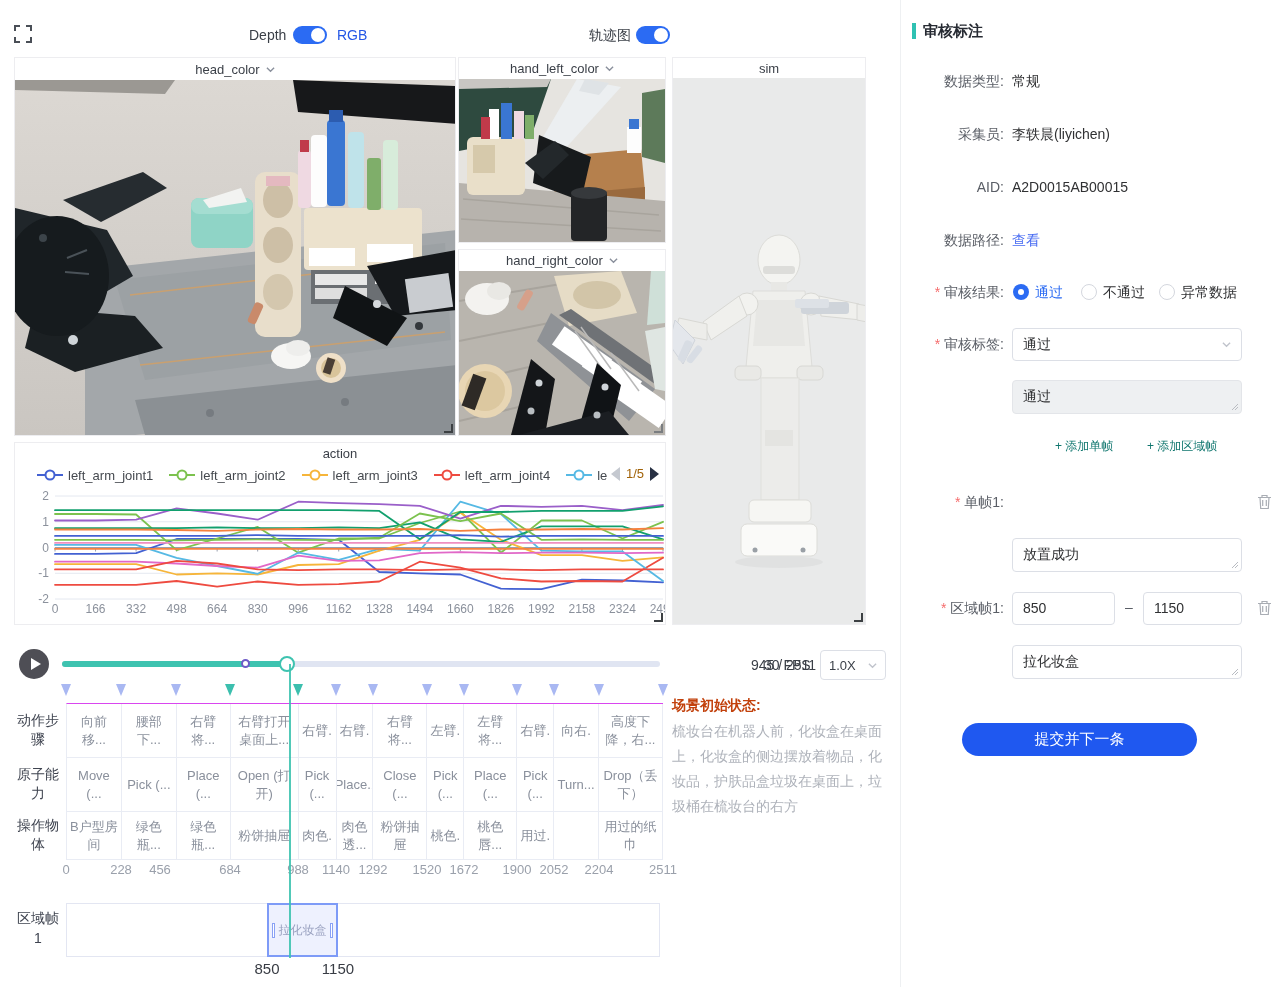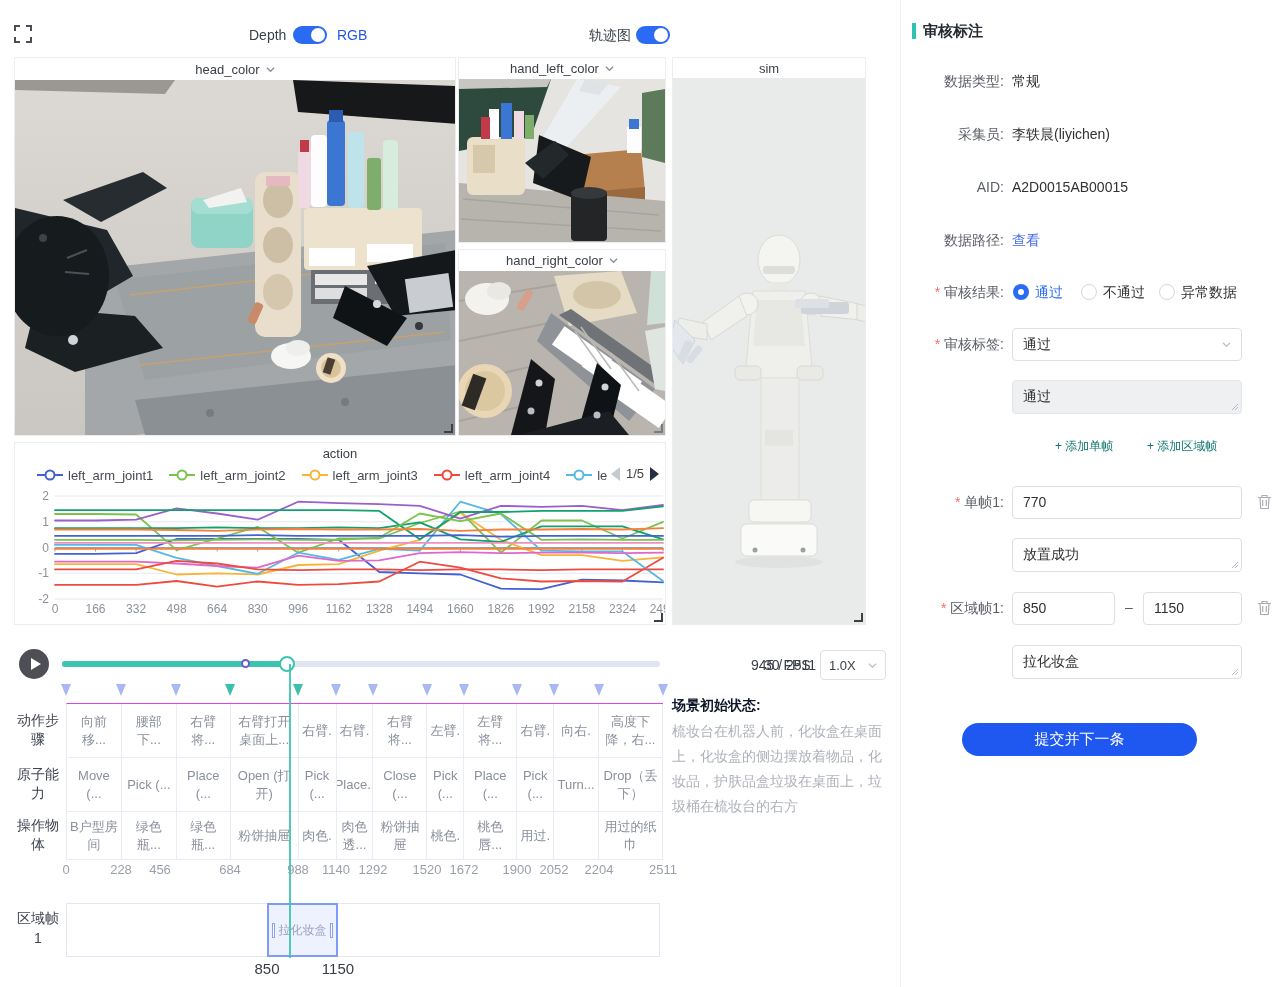--- a/index.html
+++ b/index.html
@@ -28,21 +28,21 @@
   .cam-img { position:relative; overflow:hidden; background:#cfccc8; }
   .chev { width:9px; height:9px; display:inline-block; }
   .rsz { position:absolute; right:2px; bottom:2px; width:10px; height:10px; }
 
   
   #action-panel { left:14px; top:442px; width:652px; height:183px; border:1px solid #ededf0; background:#fff; }
   #action-title { height:20px; text-align:center; font-size:13px; color:#3a3f47; padding-top:3px; }
   #chart-legend { position:relative; height:24px; display:flex; align-items:center; gap:16px; padding-left:22px; }
   .legend-item { display:flex; align-items:center; gap:5px; font-size:13px; color:#45494f; cursor:pointer; }
   #legend-pager { position:absolute; right:6px; top:3px; display:flex; align-items:center; gap:6px;
-    font-size:13px; color:#404040; }
+    font-size:13px; color:#a16207; }
   .pager-arrow { width:0; height:0; border-top:7px solid transparent; border-bottom:7px solid transparent; cursor:pointer; }
   .pager-left { border-right:9px solid #c5c9d0; }
   .pager-right { border-left:9px solid #273043; }
 
   
   #play-btn { left:19px; top:649px; width:30px; height:30px; border-radius:50%; background:#4e4e55; cursor:pointer; }
   #play-btn::after { content:""; position:absolute; left:12px; top:9px; width:0; height:0;
     border-left:10px solid #fff; border-top:6px solid transparent; border-bottom:6px solid transparent; }
   #slider-track { left:62px; top:661px; width:598px; height:6px; border-radius:3px; background:#e0e5f2; cursor:pointer; }
   #slider-fill { left:62px; top:661px; width:225px; height:6px; border-radius:3px; background:#3ec3b0; }
@@ -66,21 +66,21 @@
     color:#3f4450; line-height:19px; }
   #step-table { left:66px; top:703px; width:597px; border-top:1px solid #d946ef; border-left:1px solid #e9ecf4; }
   .t-row { display:flex; }
   .t-cell { border-right:1px solid #e9ecf4; border-bottom:1px solid #e9ecf4; display:flex;
     align-items:center; justify-content:center; text-align:center; font-size:13px; color:#8a909c;
     line-height:18px; padding:2px 3px; overflow:hidden; }
   .axis-lab { position:absolute; top:862px; font-size:13px; color:#9aa0ab; transform:translateX(-50%); }
 
   
   #scene-box { left:672px; top:697px; width:220px; }
-  #scene-title { font-size:14px; color:#0f172a; font-weight:bold; margin-bottom:4px; }
+  #scene-title { font-size:14px; color:#c2410c; font-weight:bold; margin-bottom:4px; }
   #scene-text { font-size:14px; color:#aeb2ba; line-height:25px; }
 
   
   #region-label { left:14px; top:908px; width:48px; text-align:center; font-size:14px; color:#3f4450; line-height:20px; }
   #region-bar { left:66px; top:903px; width:594px; height:54px; border:1px solid #e3e6f2; background:#fff; }
   #region-chunk { left:267px; top:903px; width:71px; height:54px; background:#eef1fe;
     border:2px solid #7e9bf7; display:flex; align-items:center; justify-content:center;
     font-size:12px; color:#9aa2c0; cursor:grab; }
   .chunk-handle { position:absolute; top:18px; width:3px; height:15px; background:#fff; border:1px solid #8aa2f5; }
   #region-start-lab { left:267px; top:960px; font-size:15px; color:#383c44; transform:translateX(-50%); }
@@ -585,21 +585,20 @@
       <span>通过</span>
       <svg class="grip" viewBox="0 0 8 8">
           <path d="M7,1 L1,7 M7,4 L4,7" stroke="#b9bcc2" fill="none"></path>
         </svg>
     </div>
 
     <div class="add-link" style="left:154px; top:438px;">+ 添加单帧</div>
     <div class="add-link" style="left:246px; top:438px;">+ 添加区域帧</div>
 
     <div class="f-label req" style="top:494px;">单帧1:</div>
-    <div class="inp" style="left:111px; top:486px; width:230px;"><span>770</span></div>
     <svg class="trash" style="top:494px;" viewBox="0 0 15 16">
         <path d="M1,3.5 L14,3.5 M5,3 L5,1.5 L10,1.5 L10,3 M3,3.5 L3.7,14.5 L11.3,14.5 L12,3.5 M5.7,6 L5.7,12 M9.3,6 L9.3,12" stroke="#a9adb4" stroke-width="1.2" fill="none"></path>
       </svg>
 
     <div class="ta" style="top:538px;">
       <span>放置成功</span>
       <svg class="grip" viewBox="0 0 8 8">
           <path d="M7,1 L1,7 M7,4 L4,7" stroke="#b9bcc2" fill="none"></path>
         </svg>
     </div>

